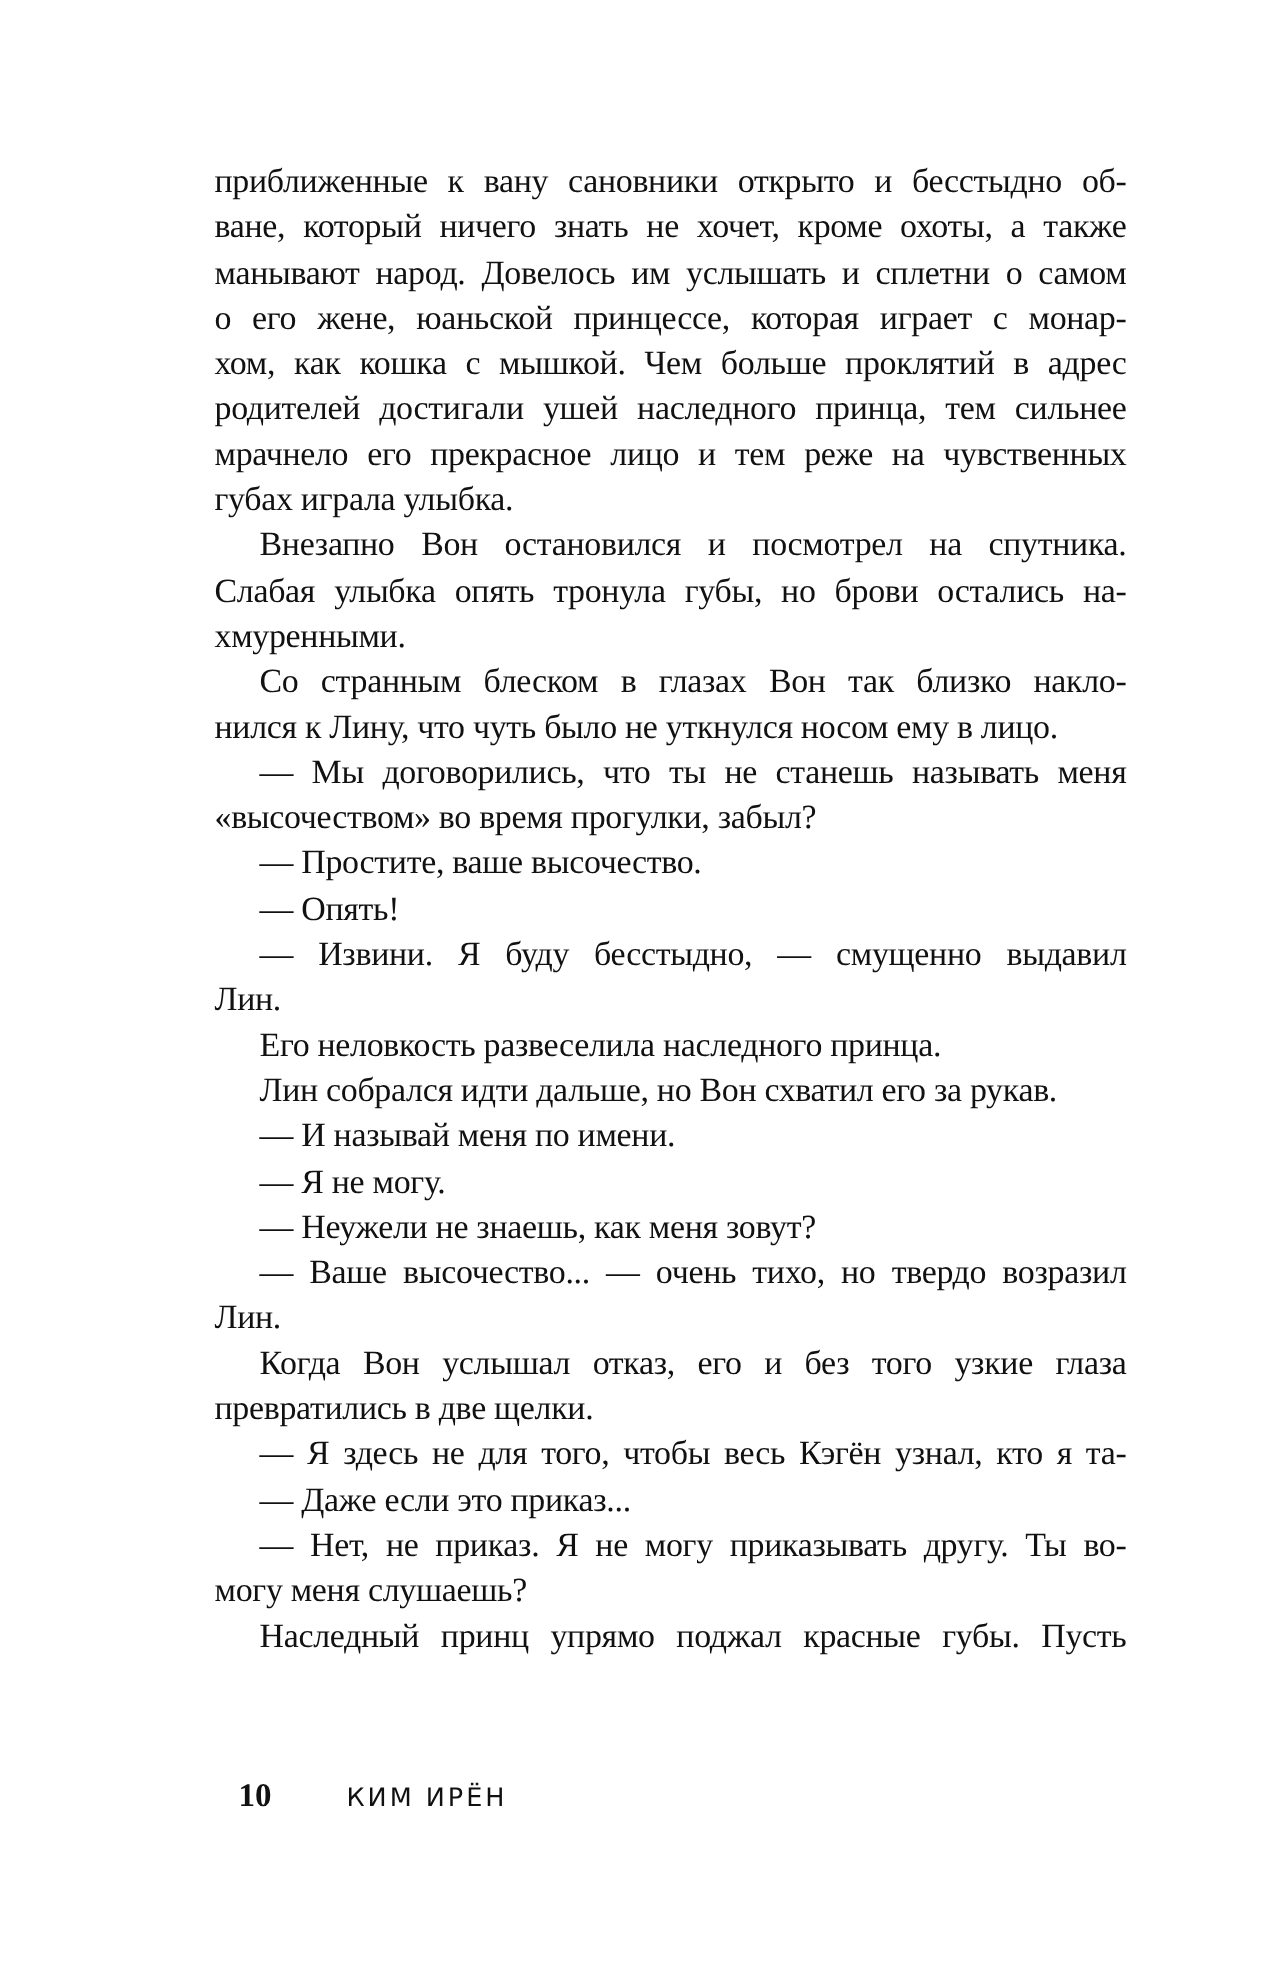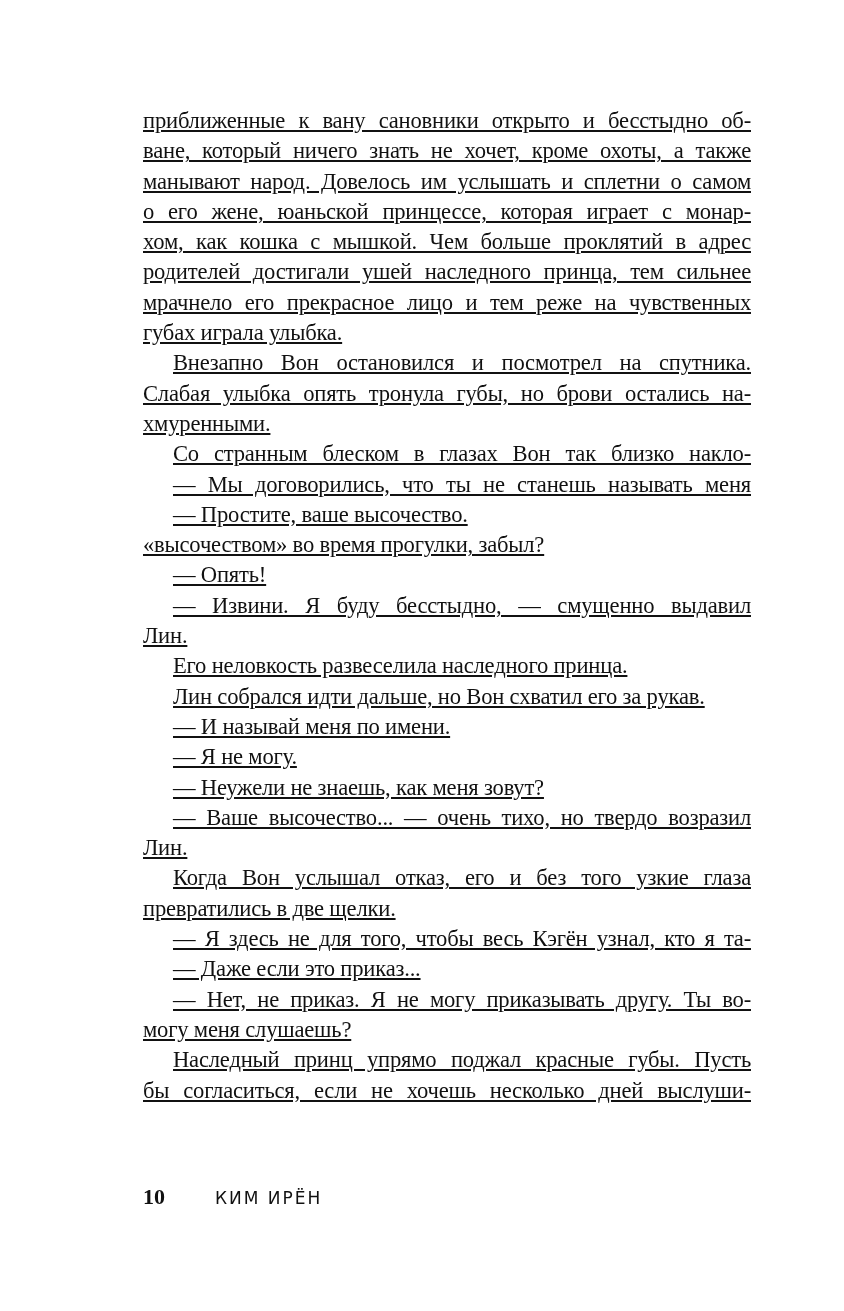--- a/index.html
+++ b/index.html
@@ -23,32 +23,31 @@
       font-size: 22.6px;
       line-height: 30.3px;
       letter-spacing: -0.2px;
     }
     .line {
       display: block;
       white-space: nowrap;
       height: 30.3px;
       text-align: justify;
       text-align-last: justify;
-      text-decoration: underline;
     }
     .line.indent {
       padding-left: 30px;
     }
     .line.last {
       text-align-last: left;
     }
     .footer {
       position: absolute;
       top: 1183px;
-      left: 143px;
+      left: 159px;
       font-family: "Liberation Serif", "DejaVu Serif", serif;
       font-size: 22px;
       line-height: 28px;
       display: flex;
       align-items: baseline;
     }
     .page-number {
       font-weight: bold;
       width: 72px;
     }
@@ -68,39 +67,39 @@
     <span class="line">манывают народ. Довелось им услышать и сплетни о самом</span>
     <span class="line">о его жене, юаньской принцессе, которая играет с монар-</span>
     <span class="line">хом, как кошка с мышкой. Чем больше проклятий в адрес</span>
     <span class="line">родителей достигали ушей наследного принца, тем сильнее</span>
     <span class="line">мрачнело его прекрасное лицо и тем реже на чувственных</span>
     <span class="line last">губах играла улыбка.</span>
     <span class="line indent">Внезапно Вон остановился и посмотрел на спутника.</span>
     <span class="line">Слабая улыбка опять тронула губы, но брови остались на-</span>
     <span class="line last">хмуренными.</span>
     <span class="line indent">Со странным блеском в глазах Вон так близко накло-</span>
+    <span class="line last">нился к Лину, что чуть было не уткнулся носом ему в лицо.</span>
     <span class="line indent">— Мы договорились, что ты не станешь называть меня</span>
+    <span class="line last">«высочеством» во время прогулки, забыл?</span>
     <span class="line indent last">— Простите, ваше высочество.</span>
-    <span class="line last">«высочеством» во время прогулки, забыл?</span>
     <span class="line indent last">— Опять!</span>
     <span class="line indent">— Извини. Я буду бесстыдно, — смущенно выдавил</span>
     <span class="line last">Лин.</span>
     <span class="line indent last">Его неловкость развеселила наследного принца.</span>
     <span class="line indent last">Лин собрался идти дальше, но Вон схватил его за рукав.</span>
     <span class="line indent last">— И называй меня по имени.</span>
     <span class="line indent last">— Я не могу.</span>
     <span class="line indent last">— Неужели не знаешь, как меня зовут?</span>
     <span class="line indent">— Ваше высочество... — очень тихо, но твердо возразил</span>
     <span class="line last">Лин.</span>
     <span class="line indent">Когда Вон услышал отказ, его и без того узкие глаза</span>
     <span class="line last">превратились в две щелки.</span>
     <span class="line indent">— Я здесь не для того, чтобы весь Кэгён узнал, кто я та-</span>
     <span class="line indent last">— Даже если это приказ...</span>
     <span class="line indent">— Нет, не приказ. Я не могу приказывать другу. Ты во-</span>
     <span class="line last">могу меня слушаешь?</span>
     <span class="line indent">Наследный принц упрямо поджал красные губы. Пусть</span>
-    <span class="line">бы согласиться, если не хочешь несколько дней выслуши-</span>
   </div>
 
 <div class="footer">
   <span class="page-number">10</span>
   <span class="running-head">КИМ ИРЁН</span>
 </div>
 
 </body></html>

